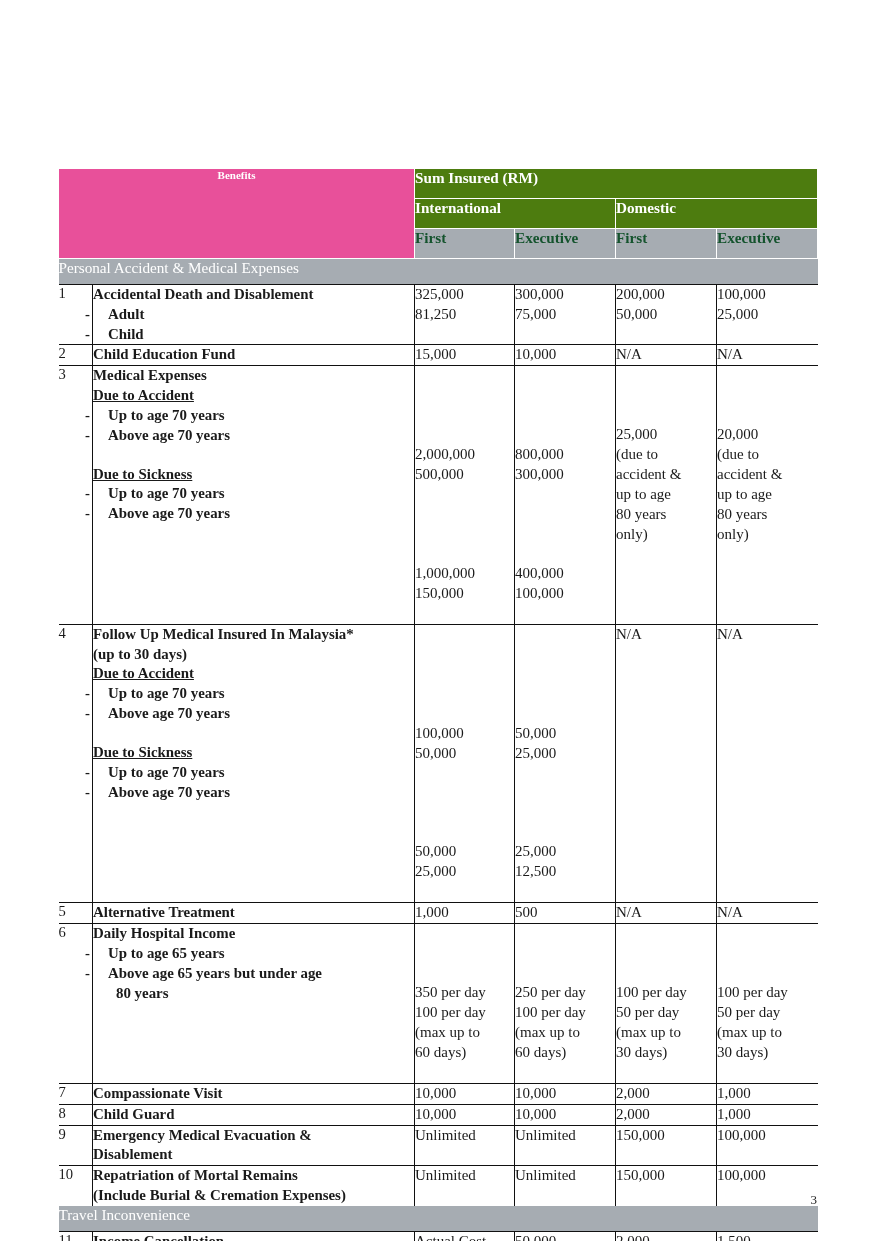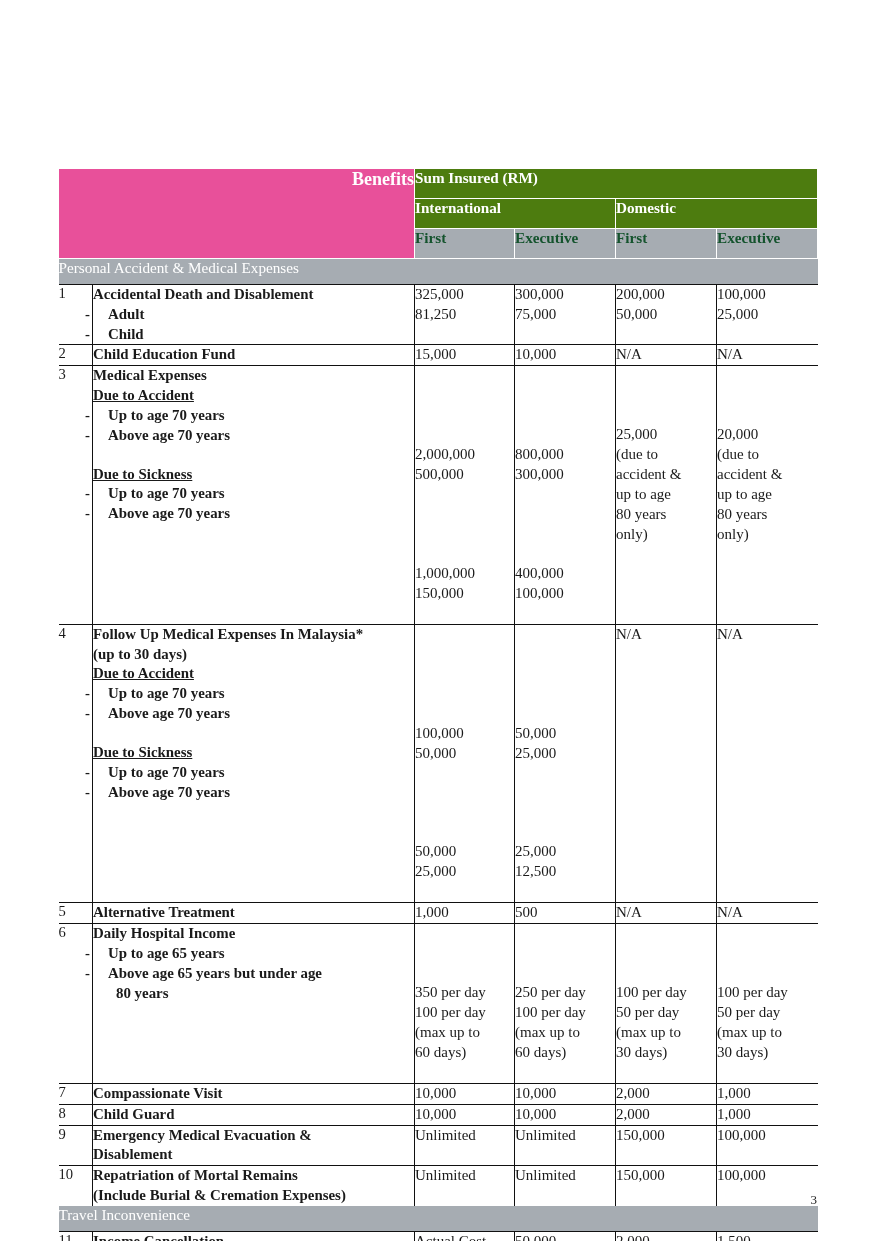--- a/index.html
+++ b/index.html
@@ -55,25 +55,25 @@
     font-weight: bold;
     font-size: 15.2px;
     border: 1px solid #ffffff;
     padding: 4px 0 4px 7px;
     vertical-align: middle;
   }
   .hdr-benefits {
     background: #e8509a;
     color: #ffffff;
     font-weight: bold;
-    font-size: 18px;
+    font-size: 11px;
     border: 1px solid #ffffff;
     padding: 0 0 0 7px;
     vertical-align: middle;
-    text-align: right;
+    text-align: center;
   }
   .hdr-gray {
     background: #a6acb2;
     color: #14532d;
     font-weight: bold;
     font-size: 15.2px;
     border: 1px solid #ffffff;
     padding: 4px 0 4px 7px;
     vertical-align: middle;
   }
@@ -260,21 +260,21 @@
 accident &amp;
 up to age
 80 years
 only)</span>
         </td>
       </tr>
 
       <tr class="brow">
         <td class="cell-num va-top">4</td>
         <td class="cell-ben va-top">
-          <span class="b-title">Follow Up Medical Expenses In Malaysia*</span>
+          <span class="b-title">Follow Up Medical Insured In Malaysia*</span>
           <span class="b-title">(up to 30 days)</span>
           <span class="b-underline">Due to Accident</span>
           <span class="b-dash"><span class="dsh">-</span><span>Up to age 70 years</span></span>
           <span class="b-dash"><span class="dsh">-</span><span>Above age 70 years</span></span>
           <span class="b-gap"></span>
           <span class="b-underline">Due to Sickness</span>
           <span class="b-dash"><span class="dsh">-</span><span>Up to age 70 years</span></span>
           <span class="b-dash"><span class="dsh">-</span><span>Above age 70 years</span></span>
         </td>
         <td class="cell-val va-top">

